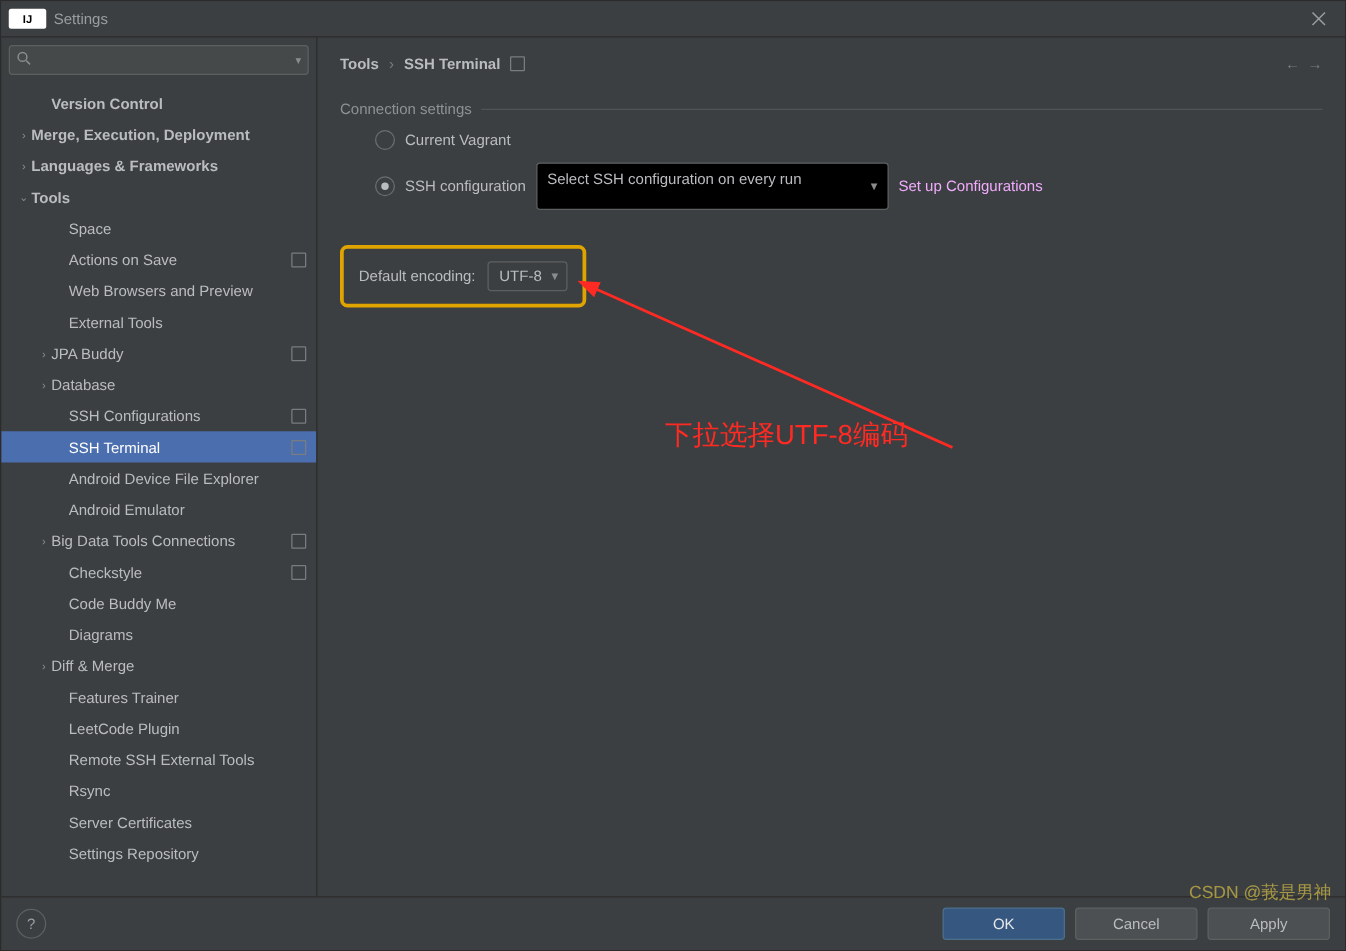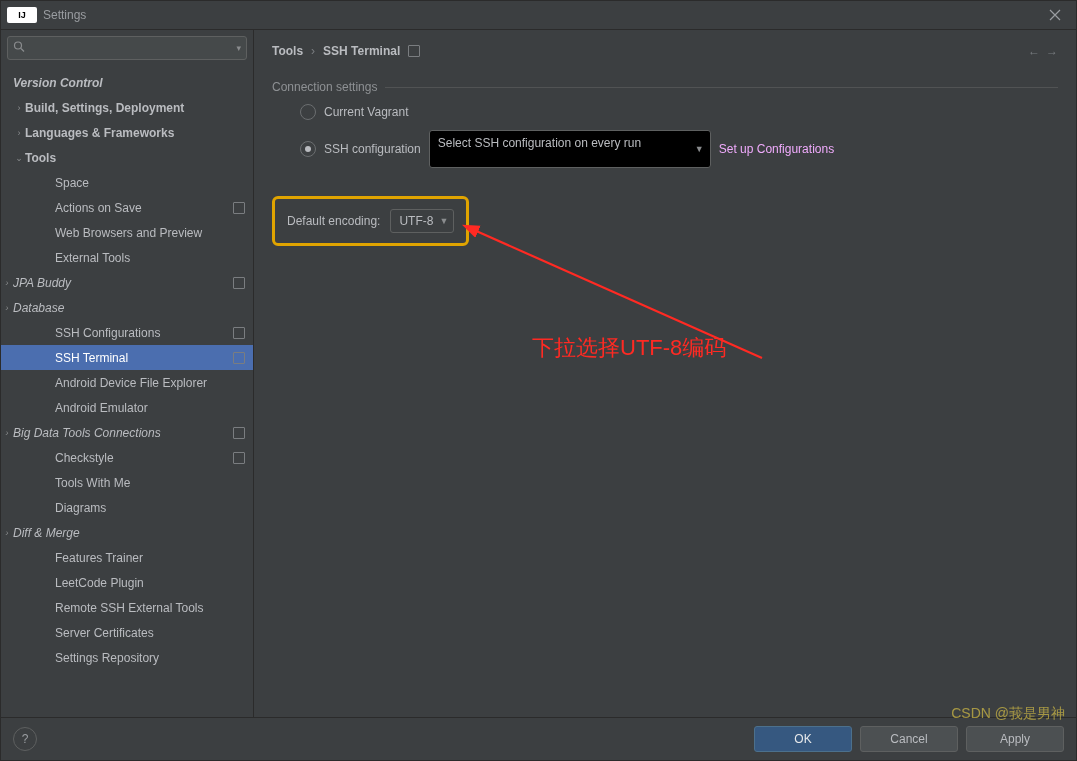--- a/index.html
+++ b/index.html
@@ -17,21 +17,21 @@
   .search-wrap .search-icon{position:absolute;left:6px;top:50%;transform:translateY(-50%);color:#8a8c8e;}
   .search-wrap .dropdown-icon{position:absolute;right:6px;top:50%;transform:translateY(-50%);color:#8a8c8e;font-size:9px;}
   .tree{flex:1;overflow-y:auto;padding-top:4px;}
   .tree-item{display:flex;align-items:center;height:25px;padding-right:8px;cursor:pointer;white-space:nowrap;}
   .tree-item.selected{background:#4b6eaf;color:#ffffff;}
   .tree-item .arrow{width:12px;display:inline-flex;justify-content:center;color:#8a8c8e;font-size:9px;}
   .tree-item .label{flex:1;overflow:hidden;text-overflow:ellipsis;}
   .tree-item.bold .label{font-weight:bold;}
   .tree-item .badge{width:10px;height:10px;border:1px solid #7a7d80;margin-left:4px;border-radius:1px;}
   .level-0{padding-left:12px;}
-  .level-1{font-style:italic;}
+  .level-1{padding-left:28px;}
   .level-2{padding-left:42px;}
   .main{flex:1;display:flex;flex-direction:column;padding:14px 18px 0 18px;min-width:0;}
   .breadcrumb{display:flex;align-items:center;gap:8px;font-weight:bold;color:#babcc0;}
   .breadcrumb .sep{color:#7a7d80;font-weight:normal;}
   .breadcrumb .bc-badge{width:10px;height:10px;border:1px solid #7a7d80;border-radius:1px;}
   .breadcrumb-wrap{display:flex;align-items:center;}
   .breadcrumb-nav{margin-left:auto;display:flex;gap:6px;color:#7a7d80;}
   .breadcrumb-nav span{cursor:pointer;}
   .section{margin-top:22px;text-align:right;}
   .section-title{color:#8e9194;display:flex;align-items:center;gap:8px;}
@@ -86,21 +86,21 @@
           <span class="dropdown-icon">▾</span>
         </div>
       </div>
       <div class="tree" id="tree">
           <div class="tree-item level-1 bold">
             <span class="arrow"></span>
             <span class="label">Version Control</span>
           </div>
           <div class="tree-item level-0 bold">
             <span class="arrow">›</span>
-            <span class="label">Build, Settings, Deployment</span>
+            <span class="label">Merge, Execution, Deployment</span>
           </div>
           <div class="tree-item level-0 bold">
             <span class="arrow">›</span>
             <span class="label">Languages &amp; Frameworks</span>
           </div>
           <div class="tree-item level-0 bold">
             <span class="arrow">⌄</span>
             <span class="label">Tools</span>
           </div>
           <div class="tree-item level-2">
@@ -152,41 +152,45 @@
             <span class="label">Big Data Tools Connections</span>
             <span class="badge"></span>
           </div>
           <div class="tree-item level-2">
             <span class="arrow"></span>
             <span class="label">Checkstyle</span>
             <span class="badge"></span>
           </div>
           <div class="tree-item level-2">
             <span class="arrow"></span>
-            <span class="label">Tools With Me</span>
+            <span class="label">Code Buddy Me</span>
           </div>
           <div class="tree-item level-2">
             <span class="arrow"></span>
             <span class="label">Diagrams</span>
           </div>
           <div class="tree-item level-1">
             <span class="arrow">›</span>
             <span class="label">Diff &amp; Merge</span>
           </div>
           <div class="tree-item level-2">
             <span class="arrow"></span>
             <span class="label">Features Trainer</span>
           </div>
           <div class="tree-item level-2">
             <span class="arrow"></span>
             <span class="label">LeetCode Plugin</span>
           </div>
           <div class="tree-item level-2">
             <span class="arrow"></span>
             <span class="label">Remote SSH External Tools</span>
+          </div>
+          <div class="tree-item level-2">
+            <span class="arrow"></span>
+            <span class="label">Rsync</span>
           </div>
           <div class="tree-item level-2">
             <span class="arrow"></span>
             <span class="label">Server Certificates</span>
           </div>
           <div class="tree-item level-2">
             <span class="arrow"></span>
             <span class="label">Settings Repository</span>
           </div>
         </div>

